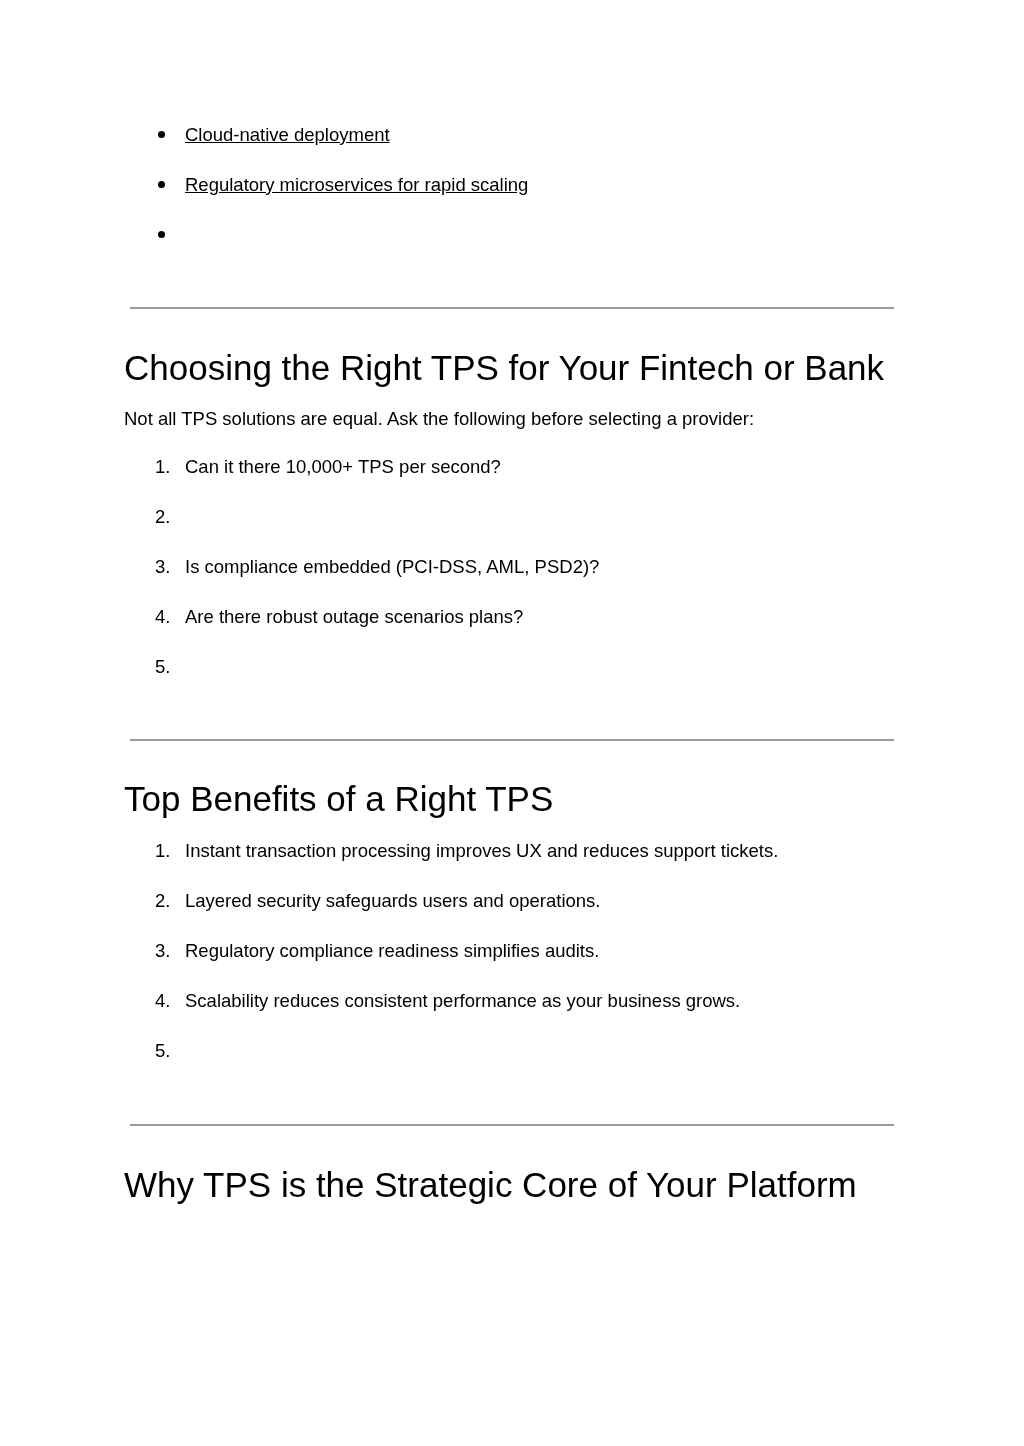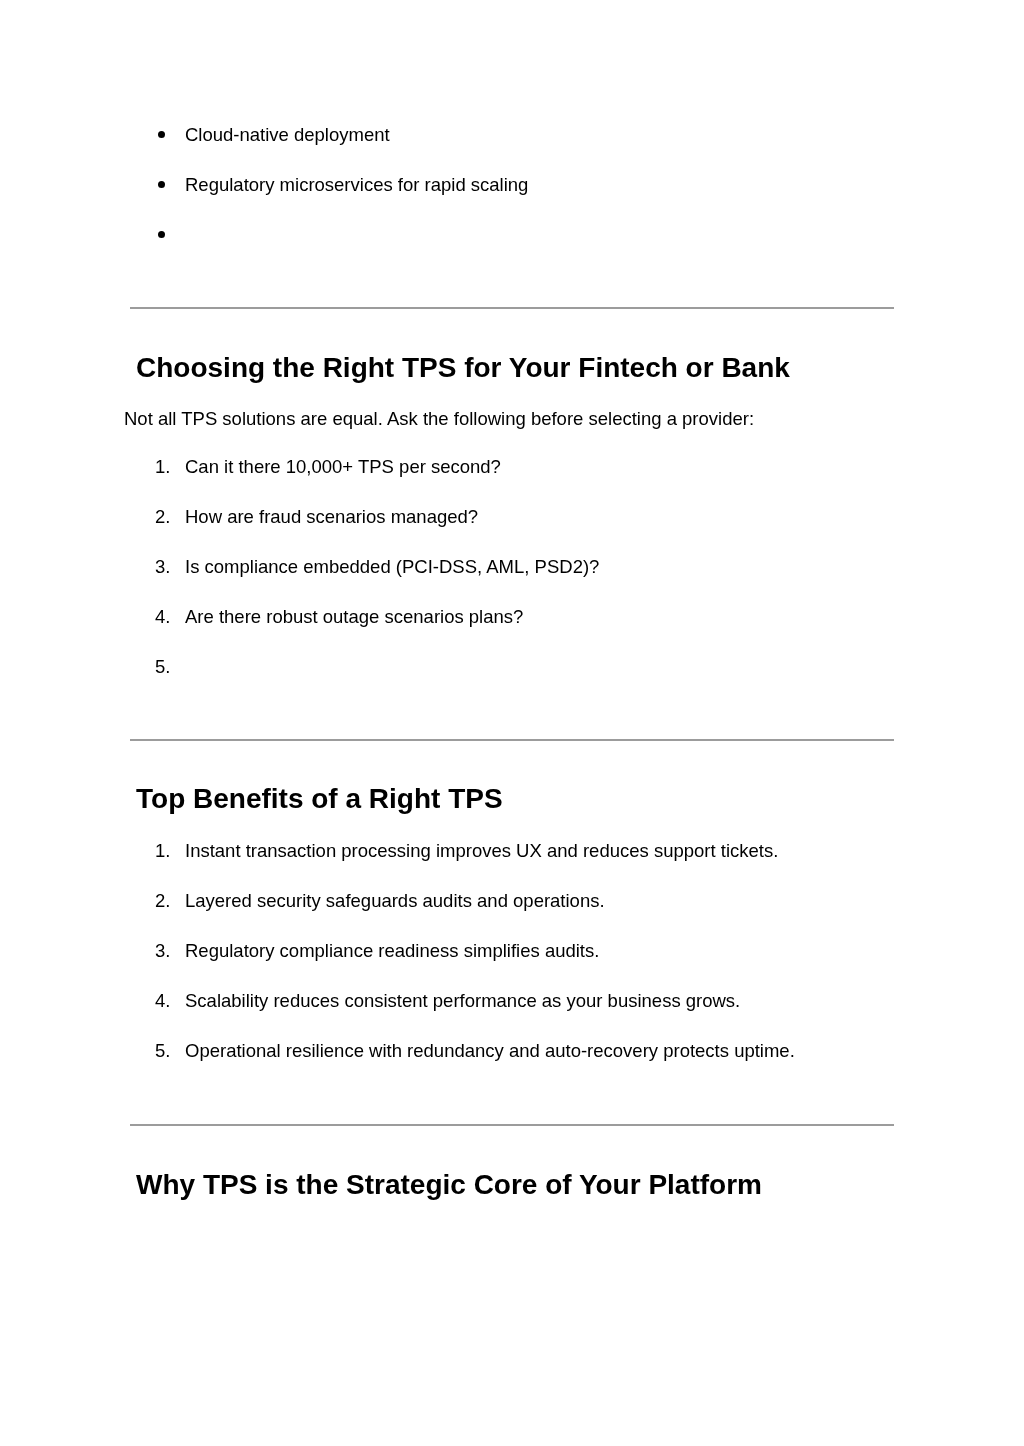--- a/index.html
+++ b/index.html
@@ -26,20 +26,21 @@
     margin: 0;
     padding: 0;
     margin-top: 124px;
   }
   ul.bullets li {
     position: relative;
     padding-left: 61px;
     height: 21px;
     line-height: 21px;
     white-space: nowrap;
+    text-decoration: underline;
   }
   ul.bullets li + li { margin-top: 29px; }
   .bullet-dot {
     position: absolute;
     left: 34px;
     top: 7px;
     width: 7px;
     height: 7px;
     border-radius: 50%;
     background: #000000;
@@ -49,23 +50,23 @@
     border: none;
     height: 0;
     border-top: 2px solid #9c9c9c;
     margin: 0 6px;
   }
   .divider.d1 { margin-top: 62px; }
   .divider.d2 { margin-top: 62px; }
   .divider.d3 { margin-top: 63px; }
   
   h2.section-heading {
-    margin: 12px;
-    font-size: 28px;
-    font-weight: 700;
+    margin: 0;
+    font-size: 35px;
+    font-weight: 400;
     line-height: 31px;
     white-space: nowrap;
   }
   h2.h-1 { margin-top: 43px; }
   h2.h-2 { margin-top: 42px; }
   h2.h-3 { margin-top: 43px; }
   
   p.intro {
     margin: 0;
     margin-top: 25px;
@@ -121,21 +122,20 @@
 
     <p class="intro">Not all TPS solutions are equal. Ask the following before selecting a provider:</p>
 
     <ol class="numbered ol-1">
       <li>
         <span class="num">1.</span>
         <span>Can it there 10,000+ TPS per second?</span>
       </li>
       <li>
         <span class="num">2.</span>
-        <span>How are fraud scenarios managed?</span>
       </li>
       <li>
         <span class="num">3.</span>
         <span>Is compliance embedded (PCI-DSS, AML, PSD2)?</span>
       </li>
       <li>
         <span class="num">4.</span>
         <span>Are there robust outage scenarios plans?</span>
       </li>
       <li>
@@ -147,33 +147,32 @@
 
     <h2 class="section-heading h-2">Top Benefits of a Right TPS</h2>
 
     <ol class="numbered ol-2">
       <li>
         <span class="num">1.</span>
         <span>Instant transaction processing improves UX and reduces support tickets.</span>
       </li>
       <li>
         <span class="num">2.</span>
-        <span>Layered security safeguards audits and operations.</span>
+        <span>Layered security safeguards users and operations.</span>
       </li>
       <li>
         <span class="num">3.</span>
         <span>Regulatory compliance readiness simplifies audits.</span>
       </li>
       <li>
         <span class="num">4.</span>
         <span>Scalability reduces consistent performance as your business grows.</span>
       </li>
       <li>
         <span class="num">5.</span>
-        <span>Operational resilience with redundancy and auto-recovery protects uptime.</span>
       </li>
     </ol>
 
     <hr class="divider d3">
 
     <h2 class="section-heading h-3">Why TPS is the Strategic Core of Your Platform</h2>
 
   </div>
 </div>
 

